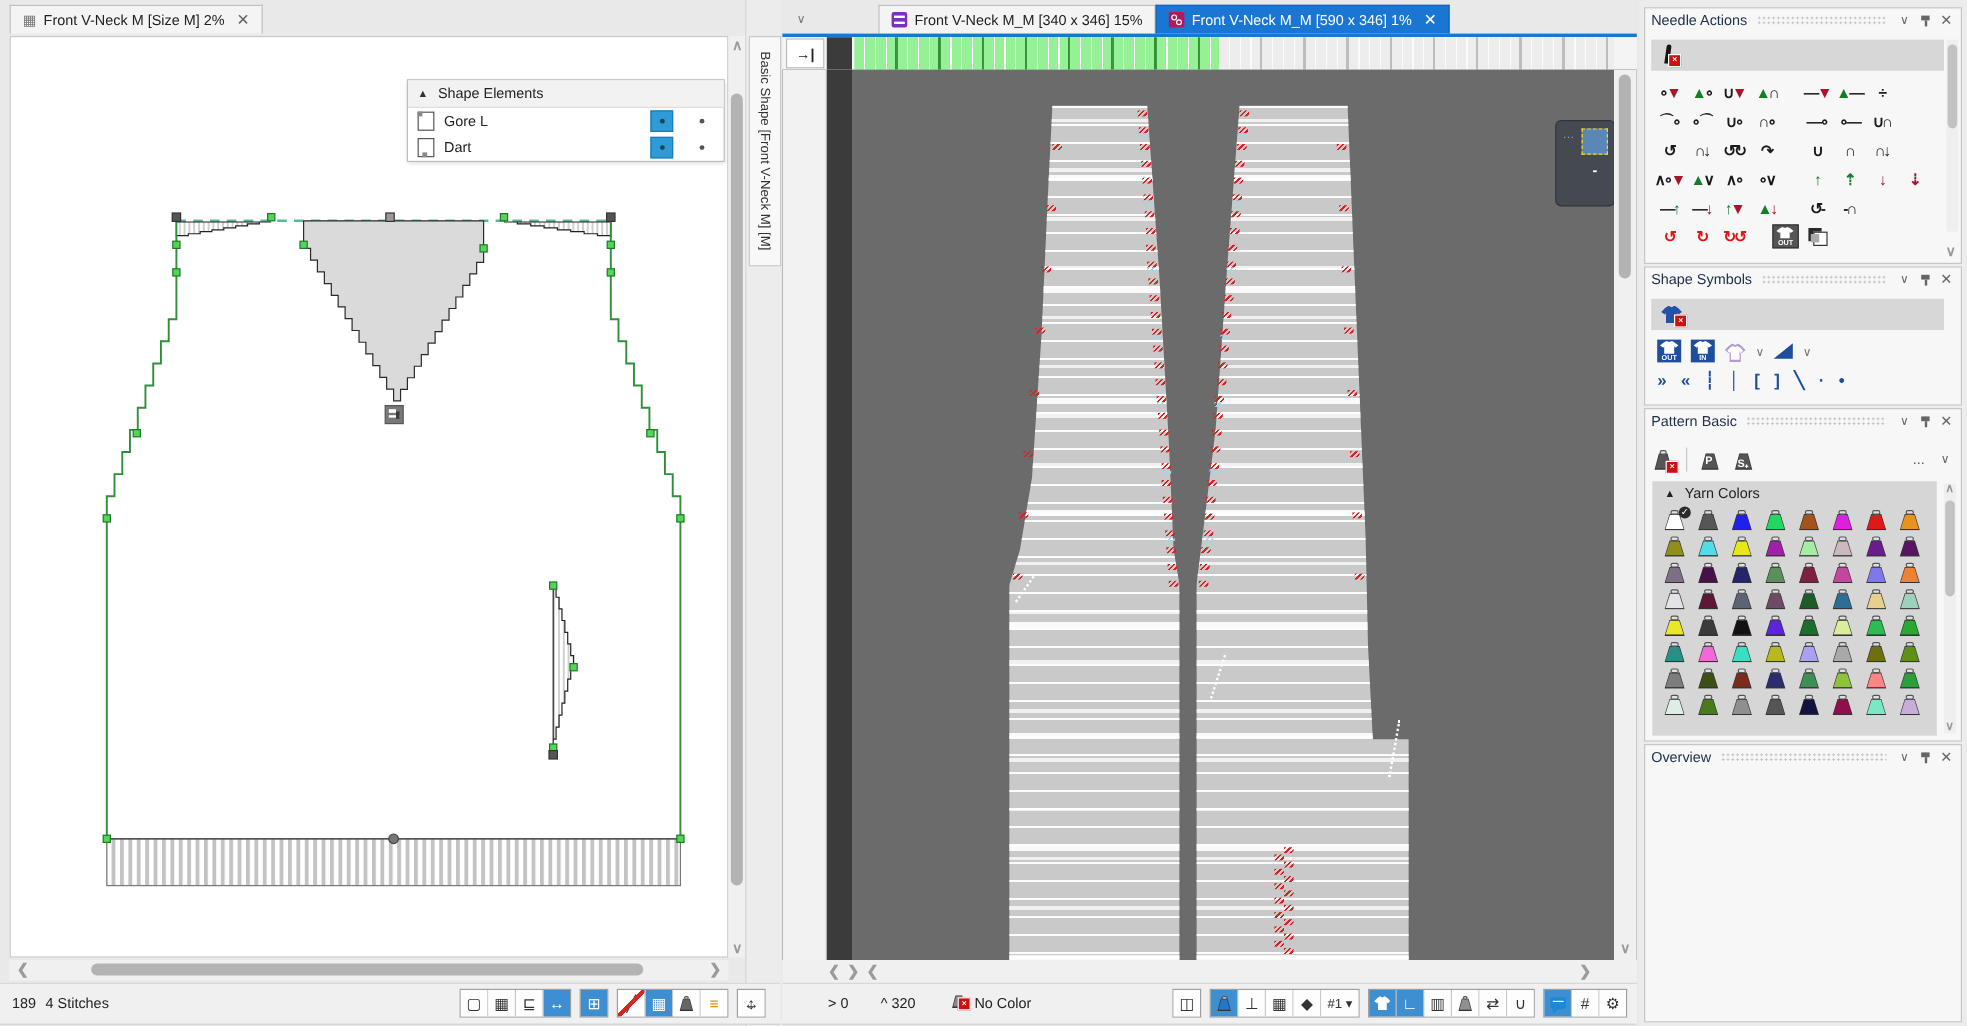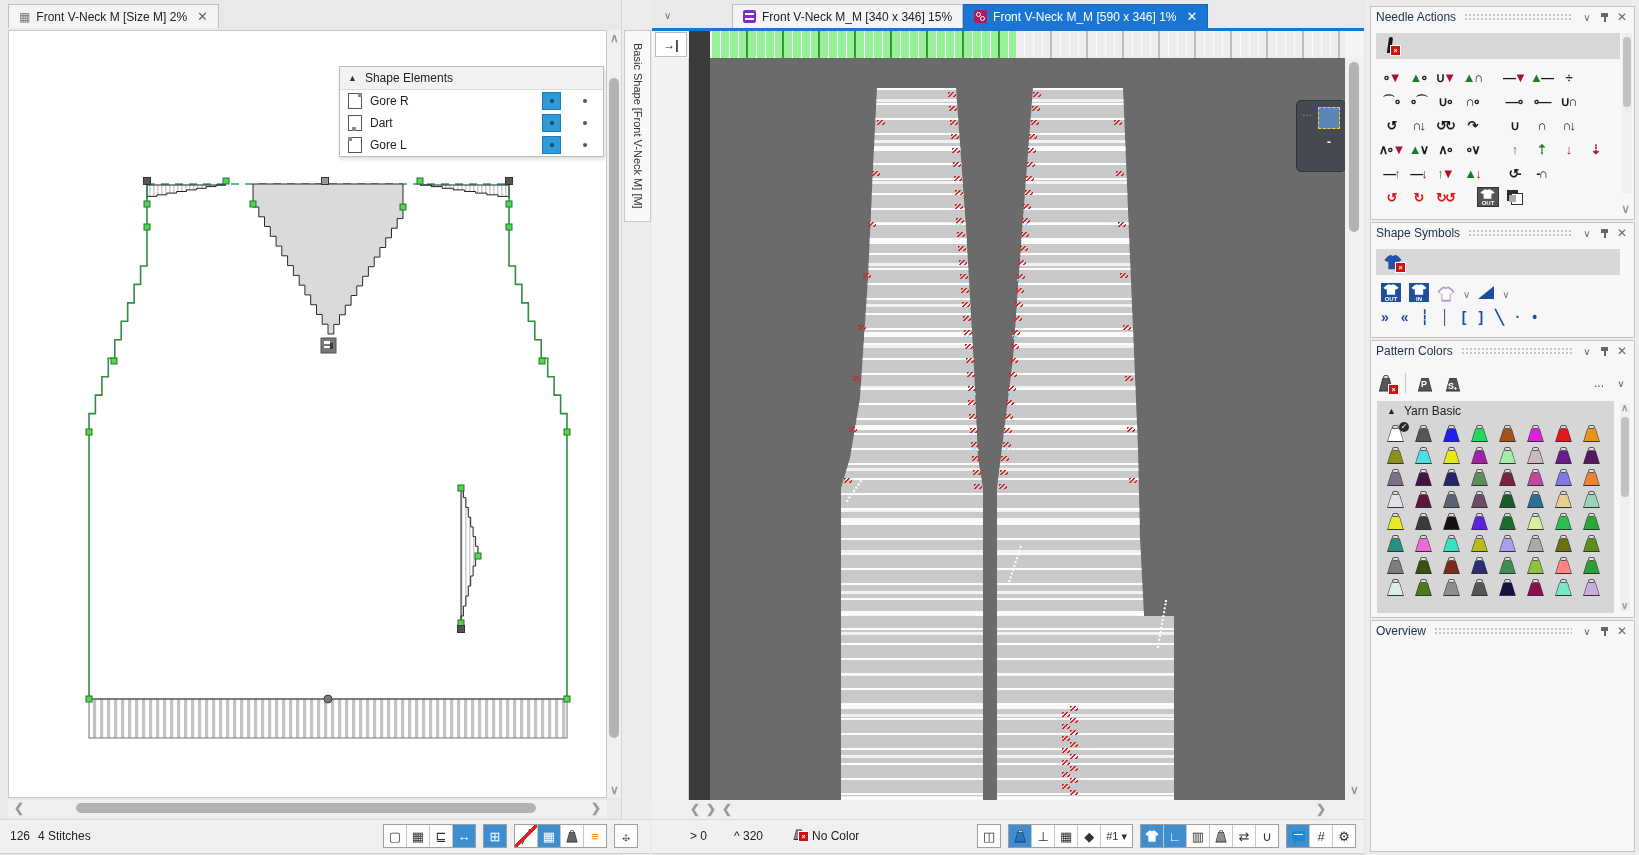--- a/index.html
+++ b/index.html
@@ -151,43 +151,35 @@
       </svg>
 
       
       <div id="shape-elements">
         <div class="hdr">
           <span style="font-size:9px;color:#333;">▲</span>
           <span>Shape Elements</span>
         </div>
         <div id="se-items">
             <div class="serow">
-              <span class="seicon gore-r"></span>
-              <span>Gore R</span>
+              <span class="seicon gore-l"></span>
+              <span>Gore L</span>
               <span class="sebtn">
                 <i></i>
               </span>
               <span class="sedot"></span>
             </div>
             <div class="serow">
               <span class="seicon dart"></span>
               <span>Dart</span>
               <span class="sebtn">
                 <i></i>
               </span>
               <span class="sedot"></span>
             </div>
-            <div class="serow">
-              <span class="seicon gore-l"></span>
-              <span>Gore L</span>
-              <span class="sebtn">
-                <i></i>
-              </span>
-              <span class="sedot"></span>
-            </div>
           </div>
       </div>
     </div>
 
     <div class="abs scrolltrack" style="left:607px;top:30px;width:14px;height:768px;">
       <div class="sarrow abs" style="left:3px;top:2px;">∧</div>
       <div class="scrollthumb abs" style="left:2px;top:48px;width:10px;height:660px;"></div>
       <div class="sarrow abs" style="left:3px;bottom:2px;">∨</div>
     </div>
 
@@ -197,21 +189,21 @@
       </div>
     </div>
 
     <div class="abs scrolltrack" style="left:8px;top:800px;width:599px;height:17px;">
       <div class="sarrow abs" style="left:6px;top:2px;">❮</div>
       <div class="scrollthumb abs" style="left:68px;top:3px;width:460px;height:10px;"></div>
       <div class="sarrow abs" style="right:6px;top:2px;">❯</div>
     </div>
 
     <div class="abs" style="left:0;top:819px;width:650px;height:33px;background:#f0f0f0;border-top:1px solid #d8d8d8;border-bottom:1px solid #cfcfcf;">
-      <span class="abs" style="left:10px;top:9px;">126</span>
+      <span class="abs" style="left:10px;top:9px;">189</span>
       <span class="abs" style="left:38px;top:9px;">4 Stitches</span>
       <div class="abs" id="left-toolbar" style="right:12px;top:4px;display:flex;gap:7px;align-items:center;">
           <div class="igroup">
             <span class="icn">▢</span>
             <span class="icn">▦</span>
             <span class="icn">⊑</span>
             <span class="icn active">↔</span>
           </div>
           <div class="igroup">
             <span class="icn active">⊞</span>
@@ -694,21 +686,21 @@
           <span class="glyph-b">[</span>
           <span class="glyph-b">]</span>
           <span class="glyph-b">╲</span>
           <span class="glyph-b">·</span>
           <span class="glyph-b">•</span>
         </div>
     </div>
 
     <div class="panel" style="top:340px;width:263px;height:276px;">
       <div class="phdr">
-        <span>Pattern Colors</span>
+        <span>Pattern Basic</span>
         <span class="pdots"></span>
         <span class="pbtn">∨</span>
         <span class="pin"></span>
         <span class="pbtn" style="font-size:12px;">✕</span>
       </div>
       <div class="abs" style="left:6px;top:26px;right:6px;height:32px;display:flex;align-items:center;gap:10px;">
         <span class="conewrap" style="width:18px;height:17px;">
             <span class="cone-outer"></span>
             <span class="cone-inner" style="background:#555;"></span>
             <span class="cone-cap"></span>
@@ -724,21 +716,21 @@
             <span class="cone-outer"></span>
             <span class="cone-inner" style="background:#555;"></span>
             <span style="position:absolute;left:4px;top:4px;color:#fff;font-size:9px;font-weight:bold;">S₊</span>
           </span>
         <span style="margin-left:auto;color:#555;">...</span>
         <span class="pbtn">∨</span>
       </div>
       <div class="abs" style="left:6px;top:60px;right:20px;bottom:4px;background:#d6d6d6;overflow:hidden;">
         <div style="height:20px;display:flex;align-items:center;gap:8px;padding-left:10px;">
           <span style="font-size:9px;">▲</span>
-          <span>Yarn Basic</span>
+          <span>Yarn Colors</span>
         </div>
         <div id="yarn-grid" style="position: relative; height: 180px;">
             <span class="conewrap" style="width: 21px; height: 17px; position: absolute; left: 8px; top: 4px;">
               <span class="cone-outer"></span>
               <span class="cone-inner" style="background: rgb(255, 255, 255);"></span>
               <span class="cone-cap"></span>
               <span class="checkbadge" style="right: -3px; top: -3px;">✓</span>
             </span>
             <span class="conewrap" style="width: 21px; height: 17px; position: absolute; left: 36px; top: 4px;">
               <span class="cone-outer"></span>

